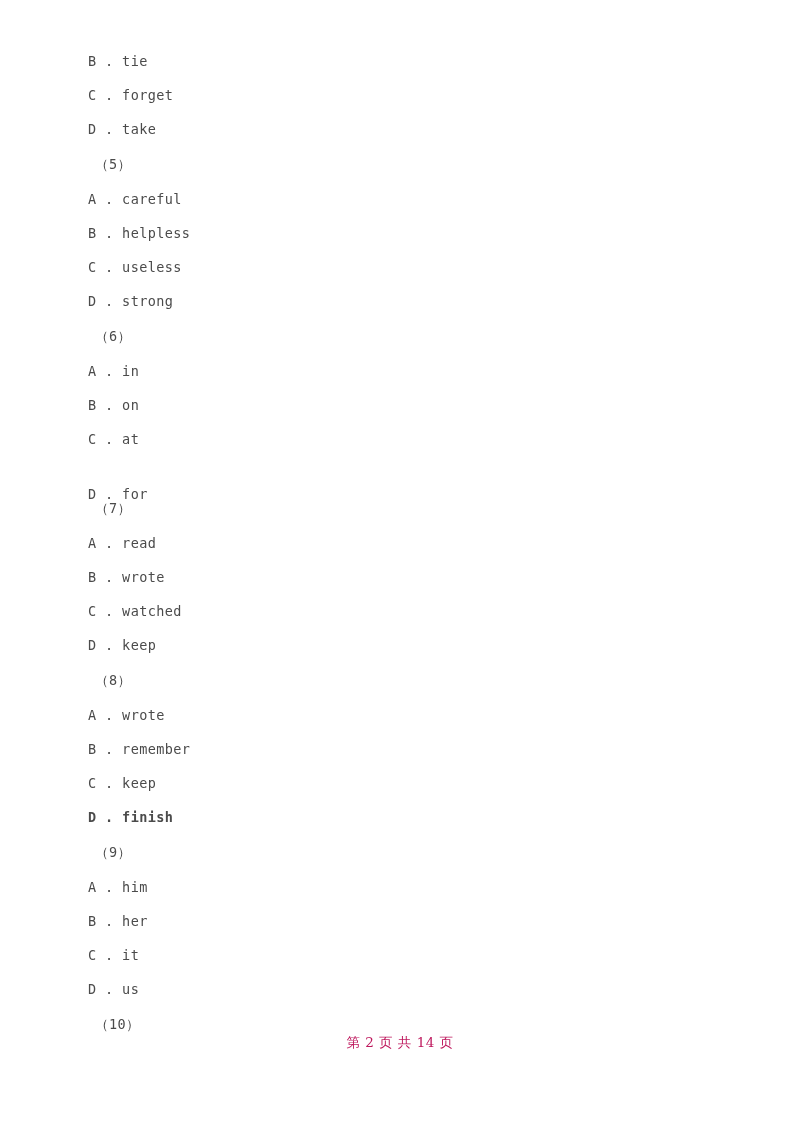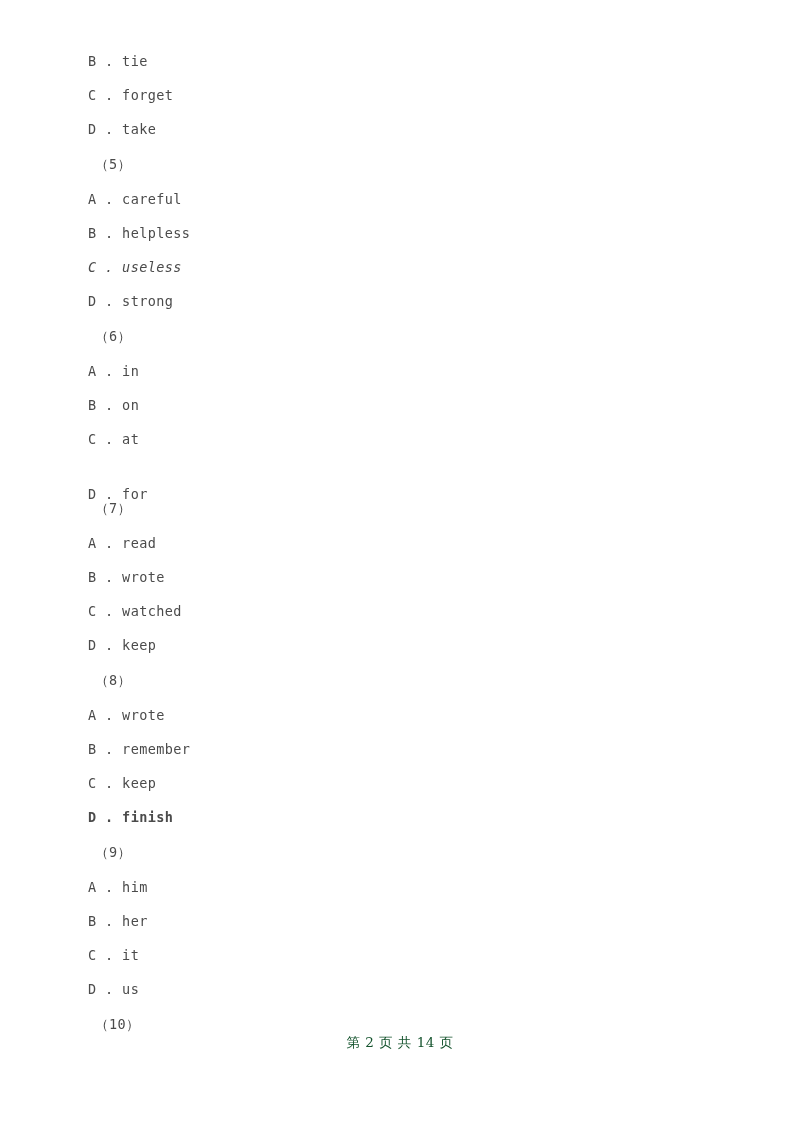--- a/index.html
+++ b/index.html
@@ -40,37 +40,37 @@
   .line.qnum {
     left: 95px;
   }
   .footer {
     position: absolute;
     left: 0;
     width: 800px;
     text-align: center;
     font-family: "DejaVu Serif", serif;
     font-size: 13.5px;
-    color: #14532d;
+    color: #be185d;
     white-space: pre;
     letter-spacing: 0.5px;
   }
 </style>
 </head>
 <body>
 
 <div class="page">
   <div class="content" id="content-root">
       <div class="line opt" style="top: 52px;">B . tie</div>
       <div class="line opt" style="top: 86px;">C . forget</div>
       <div class="line opt" style="top: 120px;">D . take</div>
       <div class="line qnum" style="top: 155px;">（5）</div>
       <div class="line opt" style="top: 190px;">A . careful</div>
       <div class="line opt" style="top: 224px;">B . helpless</div>
-      <div class="line opt" style="top: 258px; font-style: italic;">C . useless</div>
+      <div class="line opt" style="top: 258px;">C . useless</div>
       <div class="line opt" style="top: 292px;">D . strong</div>
       <div class="line qnum" style="top: 327px;">（6）</div>
       <div class="line opt" style="top: 362px;">A . in</div>
       <div class="line opt" style="top: 396px;">B . on</div>
       <div class="line opt" style="top: 430px;">C . at</div>
       <div class="line opt" style="top: 485px;">D . for</div>
       <div class="line qnum" style="top: 499px;">（7）</div>
       <div class="line opt" style="top: 534px;">A . read</div>
       <div class="line opt" style="top: 568px;">B . wrote</div>
       <div class="line opt" style="top: 602px;">C . watched</div>

